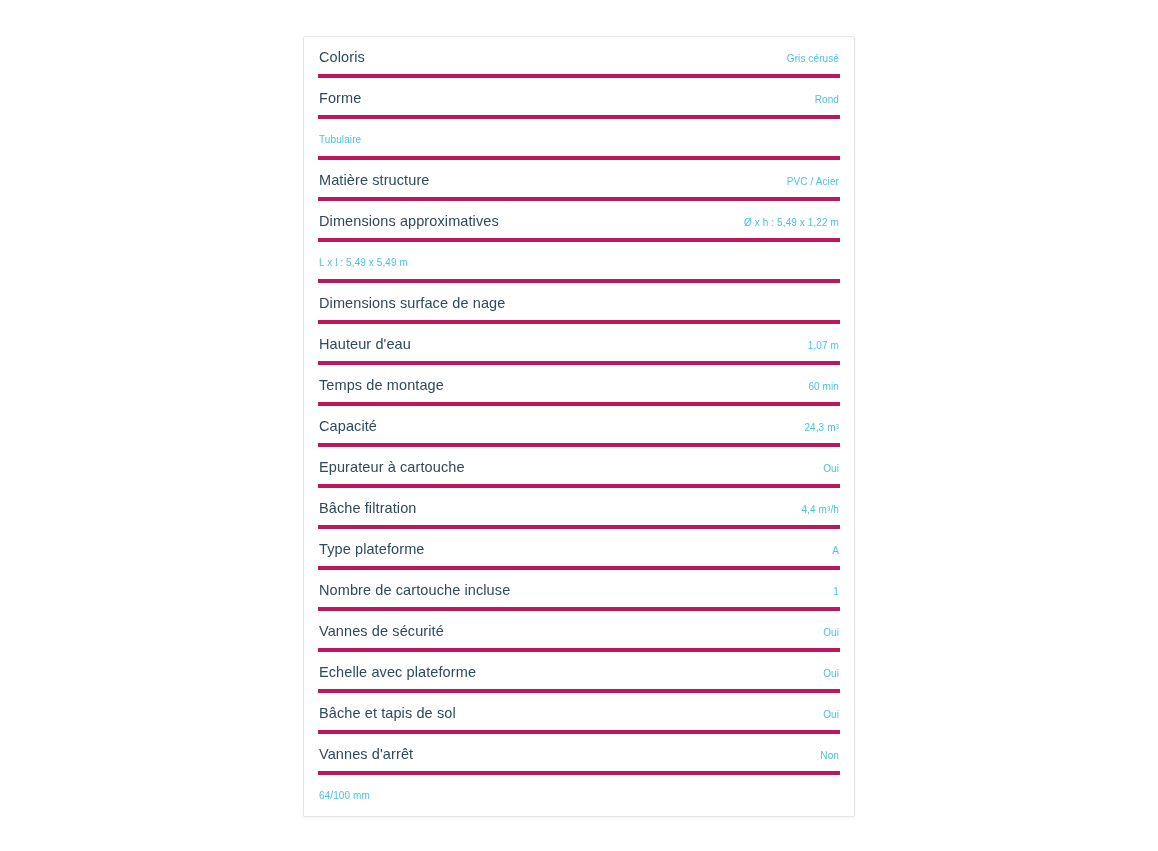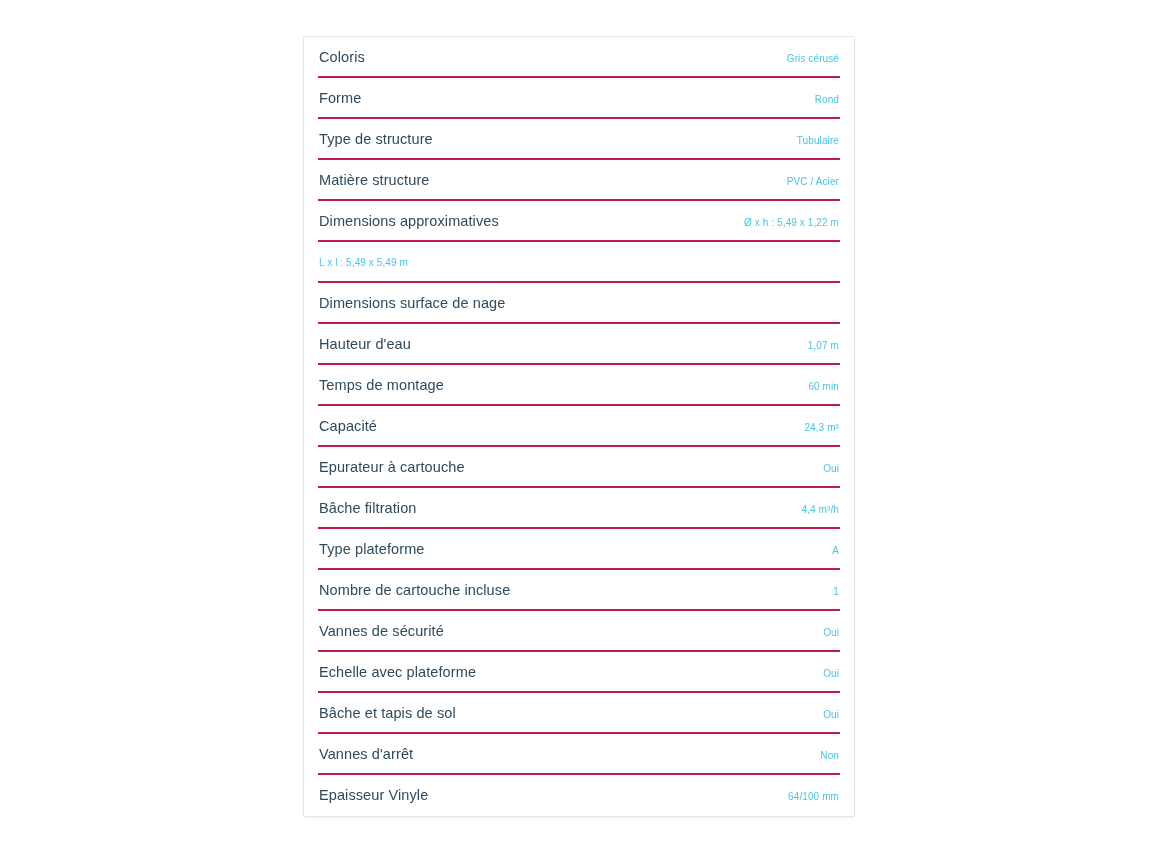--- a/index.html
+++ b/index.html
@@ -37,21 +37,21 @@
     list-style: none;
     margin: 0;
     padding: 0;
   }
   .spec-row {
     display: flex;
     align-items: baseline;
     justify-content: space-between;
     height: 41px;
     box-sizing: border-box;
-    border-bottom: 2px solid #be185d;
+    border-bottom: 4px solid #be185d;
     padding: 0 1px;
   }
   .spec-row:last-child {
     border-bottom: none;
   }
   .spec-label {
     color: #2e4a5c;
     font-size: 14.5px;
     letter-spacing: 0.1px;
     line-height: 41px;
@@ -74,21 +74,20 @@
     <ul class="spec-list">
         <li class="spec-row">
           <span class="spec-label">Coloris</span>
           <span class="spec-value">Gris cérusé</span>
         </li>
         <li class="spec-row">
           <span class="spec-label">Forme</span>
           <span class="spec-value">Rond</span>
         </li>
         <li class="spec-row">
-          <span class="spec-label">Type de structure</span>
           <span class="spec-value">Tubulaire</span>
         </li>
         <li class="spec-row">
           <span class="spec-label">Matière structure</span>
           <span class="spec-value">PVC / Acier</span>
         </li>
         <li class="spec-row">
           <span class="spec-label">Dimensions approximatives</span>
           <span class="spec-value">Ø x h : 5,49 x 1,22 m</span>
         </li>
@@ -136,18 +135,17 @@
         </li>
         <li class="spec-row">
           <span class="spec-label">Bâche et tapis de sol</span>
           <span class="spec-value">Oui</span>
         </li>
         <li class="spec-row">
           <span class="spec-label">Vannes d'arrêt</span>
           <span class="spec-value">Non</span>
         </li>
         <li class="spec-row">
-          <span class="spec-label">Epaisseur Vinyle</span>
           <span class="spec-value">64/100 mm</span>
         </li>
       </ul>
   </section>
 </div>
 
 </body></html>

